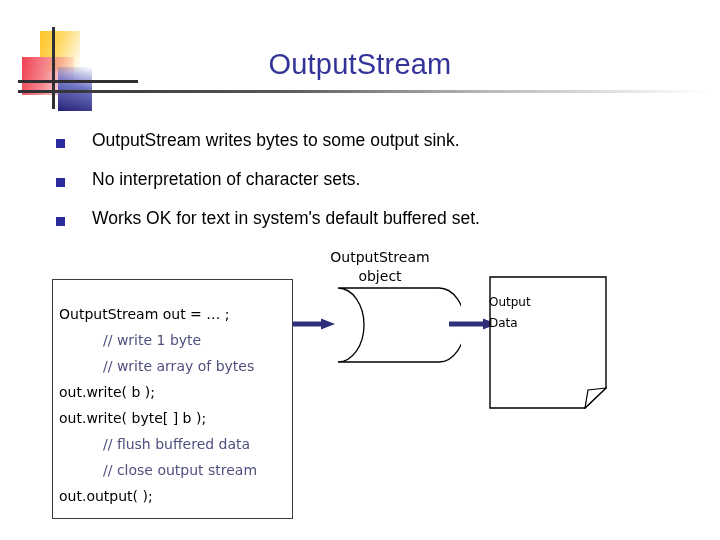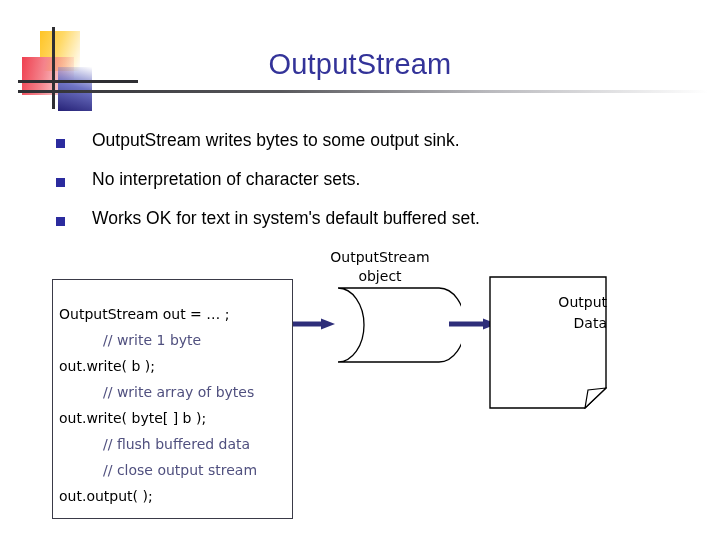--- a/index.html
+++ b/index.html
@@ -160,23 +160,23 @@
     left: 489px;
     top: 276px;
     width: 118px;
     height: 133px;
   }
   #doc-label {
     position: absolute;
     left: 489px;
     top: 292px;
     width: 118px;
-    text-align: right;
+    text-align: left;
     font-family: "DejaVu Sans", sans-serif;
-    font-size: 14px;
+    font-size: 12px;
     line-height: 21px;
     color: #000000;
   }
 </style>
 </head>
 <body>
 
 <div id="logo">
   <div class="sq sq-yellow"></div>
   <div class="sq sq-red"></div>
@@ -200,22 +200,22 @@
   </div>
   <div class="bullet-row">
     <span class="bullet-mark"></span>
     <span class="bullet-text">Works OK for text in system's default buffered set.</span>
   </div>
 </div>
 
 <div id="code-box">
   <div class="code-line">OutputStream out = … ;</div>
   <div class="code-line comment">// write 1 byte</div>
+  <div class="code-line comment">// write array of bytes</div>
   <div class="code-line">out.write( b );</div>
-  <div class="code-line comment">// write array of bytes</div>
   <div class="code-line">out.write( byte[ ] b );</div>
   <div class="code-line comment">// flush buffered data</div>
   <div class="code-line comment">// close output stream</div>
   <div class="code-line">out.output( );</div>
 </div>
 
 <div id="object-label">
   <div>OutputStream</div>
   <div>object</div>
 </div>

